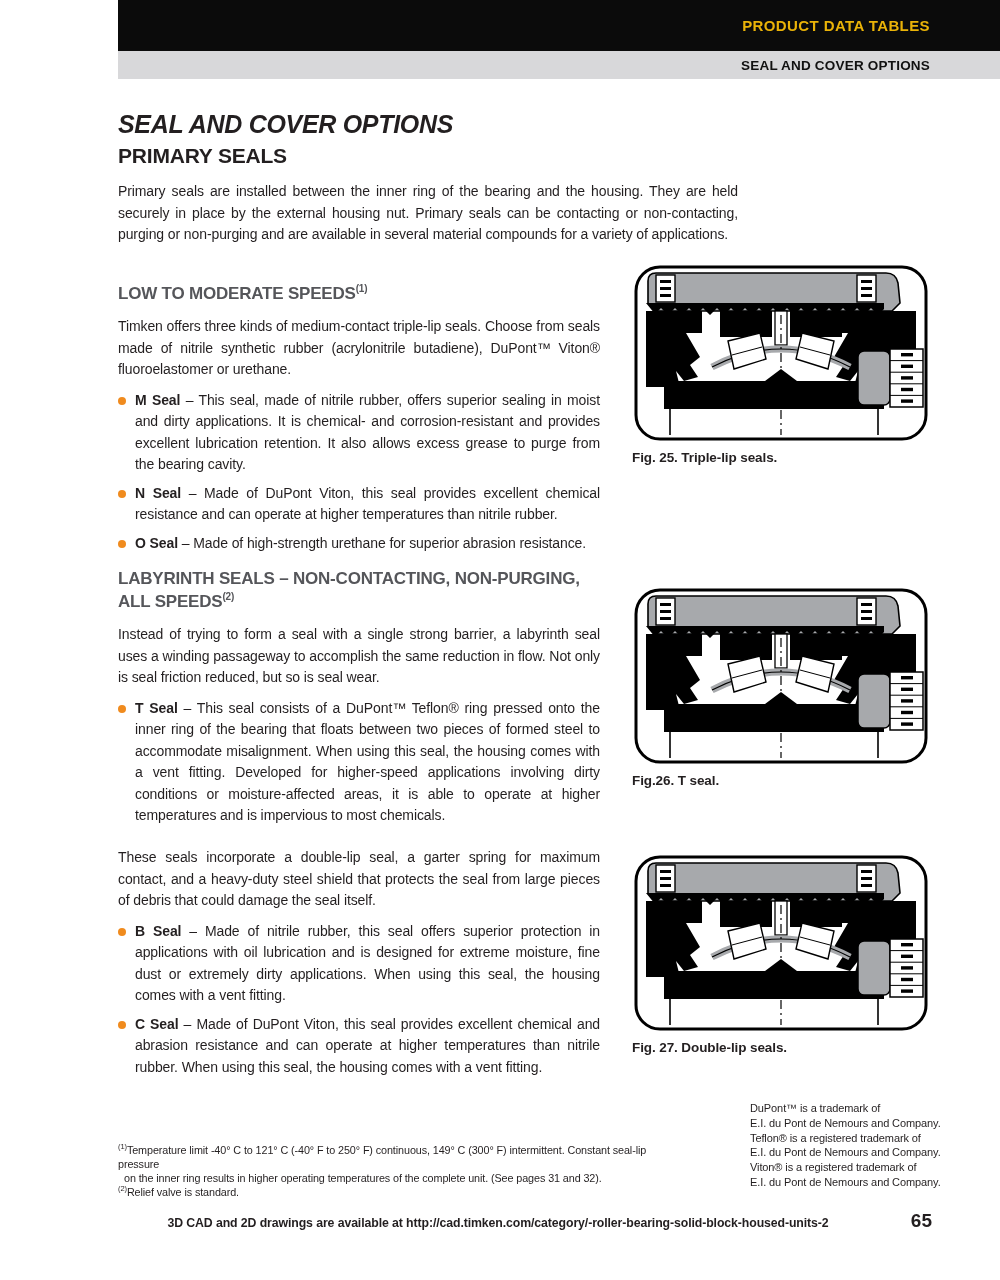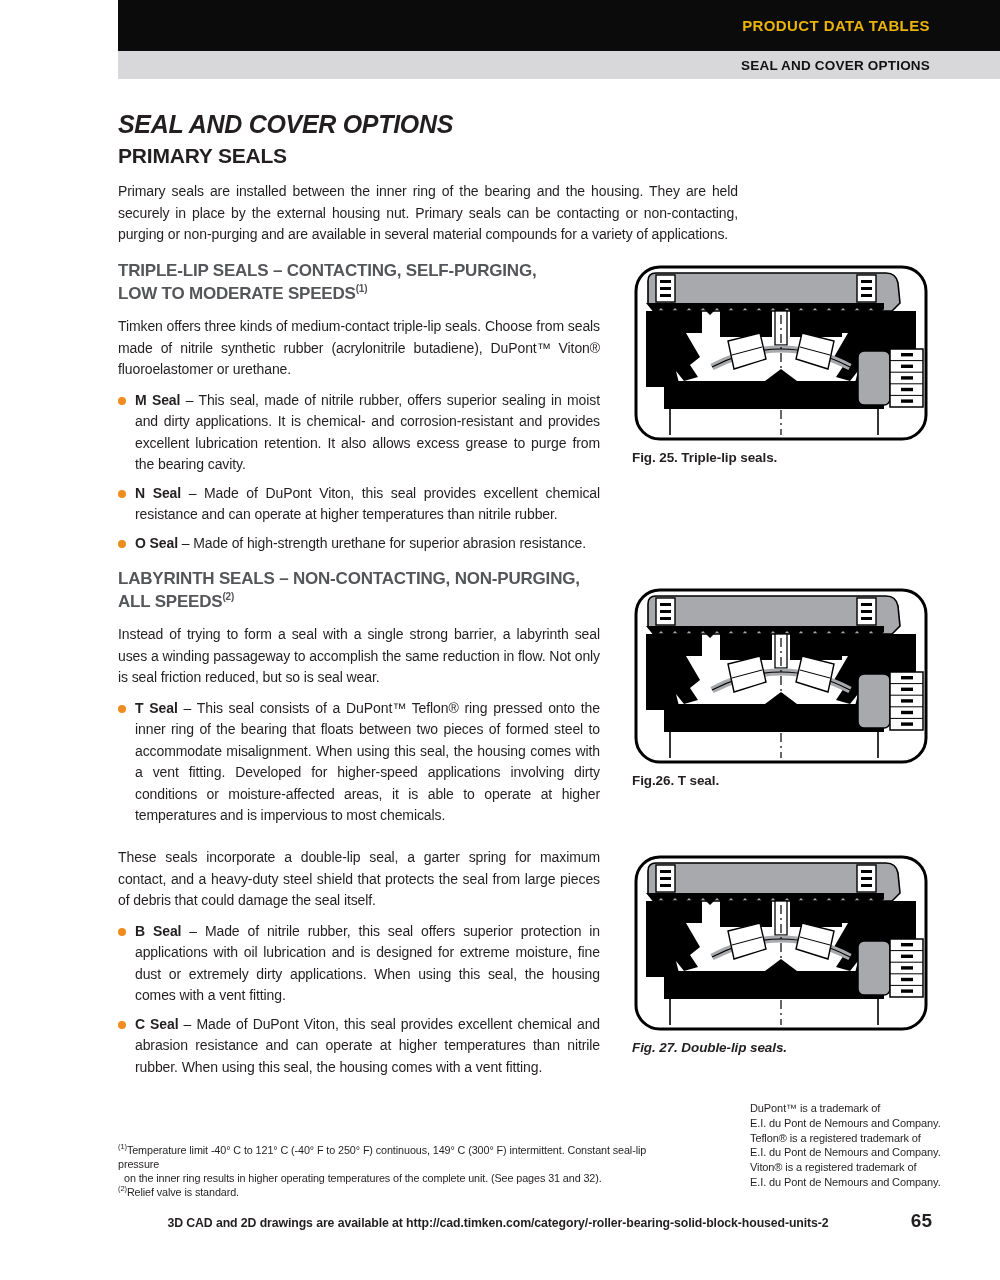--- a/index.html
+++ b/index.html
@@ -60,21 +60,21 @@
     font-size:14px; line-height:21.5px; text-align:justify; letter-spacing:-0.1px;
   }
   ul.seal-list li .dot {
     position:absolute; left:0; top:7px; width:8px; height:8px; border-radius:50%;
     background:#f08b1e;
   }
   ul.seal-list li b { font-weight:bold; }
 
   
   .figure { position:absolute; left:632px; width:298px; }
-  .fig1 { top:263px; } .fig2 { top:586px; } .fig3 { top:853px;font-style:italic; }
+  .fig1 { top:263px; } .fig2 { top:586px; } .fig3 { top:853px; }
   .figure svg { display:block; width:298px; height:180px; }
   .figure figcaption { margin-top:7px; font-size:13.5px; font-weight:bold; letter-spacing:-0.1px; }
 
   
   .trademarks {
     position:absolute; left:750px; top:1101px; width:230px;
     font-size:11px; line-height:14.8px; letter-spacing:-0.1px;
   }
 
   
@@ -161,21 +161,21 @@
   </div>
   <div class="band-gray">
     <span>SEAL AND COVER OPTIONS</span>
   </div>
 
   <h1 class="page-title">SEAL AND COVER OPTIONS</h1>
   <h2 class="page-subtitle">PRIMARY SEALS</h2>
   <p class="intro">Primary seals are installed between the inner ring of the bearing and the housing. They are held securely in place by the external housing nut. Primary seals can be contacting or non-contacting, purging or non-purging and are available in several material compounds for a variety of applications.</p>
 
   <section class="section sec1">
-    <h3><span>TRIPLE-LIP SEALS – CONTACTING, SELF-PURGING,</span><br>
+    <h3><br>
       <span>LOW TO MODERATE SPEEDS</span><sup>(1)</sup></h3>
     <p class="sec-body">Timken offers three kinds of medium-contact triple-lip seals. Choose from seals made of nitrile synthetic rubber (acrylonitrile butadiene), DuPont™ Viton® fluoroelastomer or urethane.</p>
     <ul class="seal-list">
       <li><span class="dot"></span><b>M Seal</b><span> – This seal, made of nitrile rubber, offers superior sealing in moist and dirty applications. It is chemical- and corrosion-resistant and provides excellent lubrication retention. It also allows excess grease to purge from the bearing cavity.</span></li>
       <li><span class="dot"></span><b>N Seal</b><span> – Made of DuPont Viton, this seal provides excellent chemical resistance and can operate at higher temperatures than nitrile rubber.</span></li>
       <li><span class="dot"></span><b>O Seal</b><span> – Made of high-strength urethane for superior abrasion resistance.</span></li>
     </ul>
   </section>
 
   <section class="section sec2">

